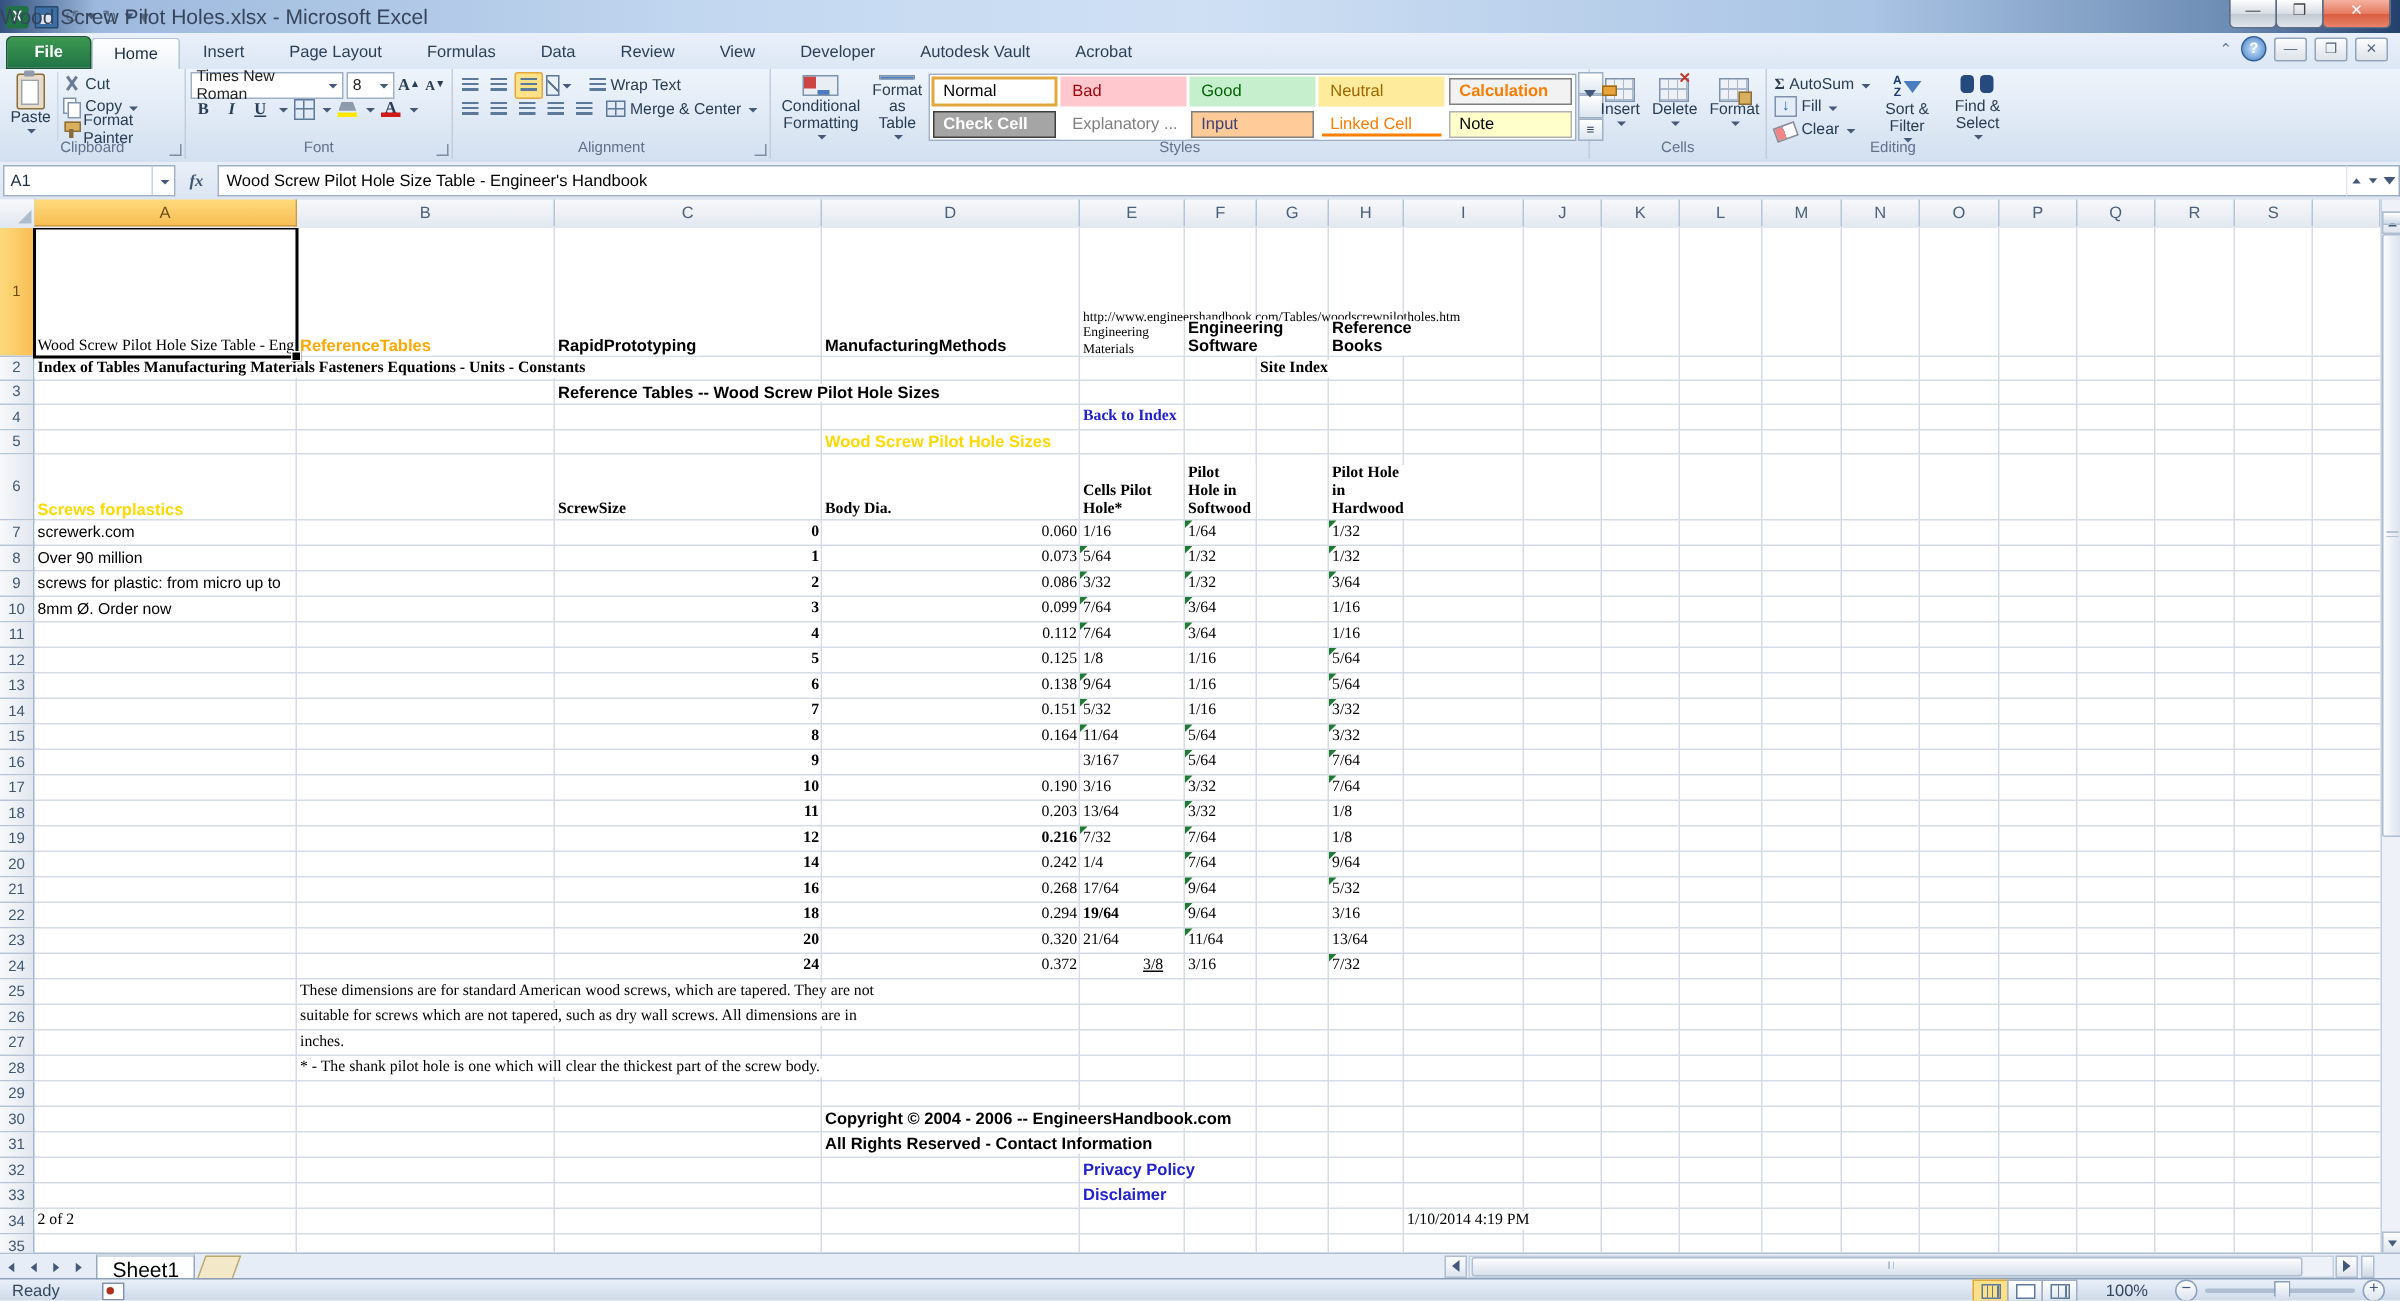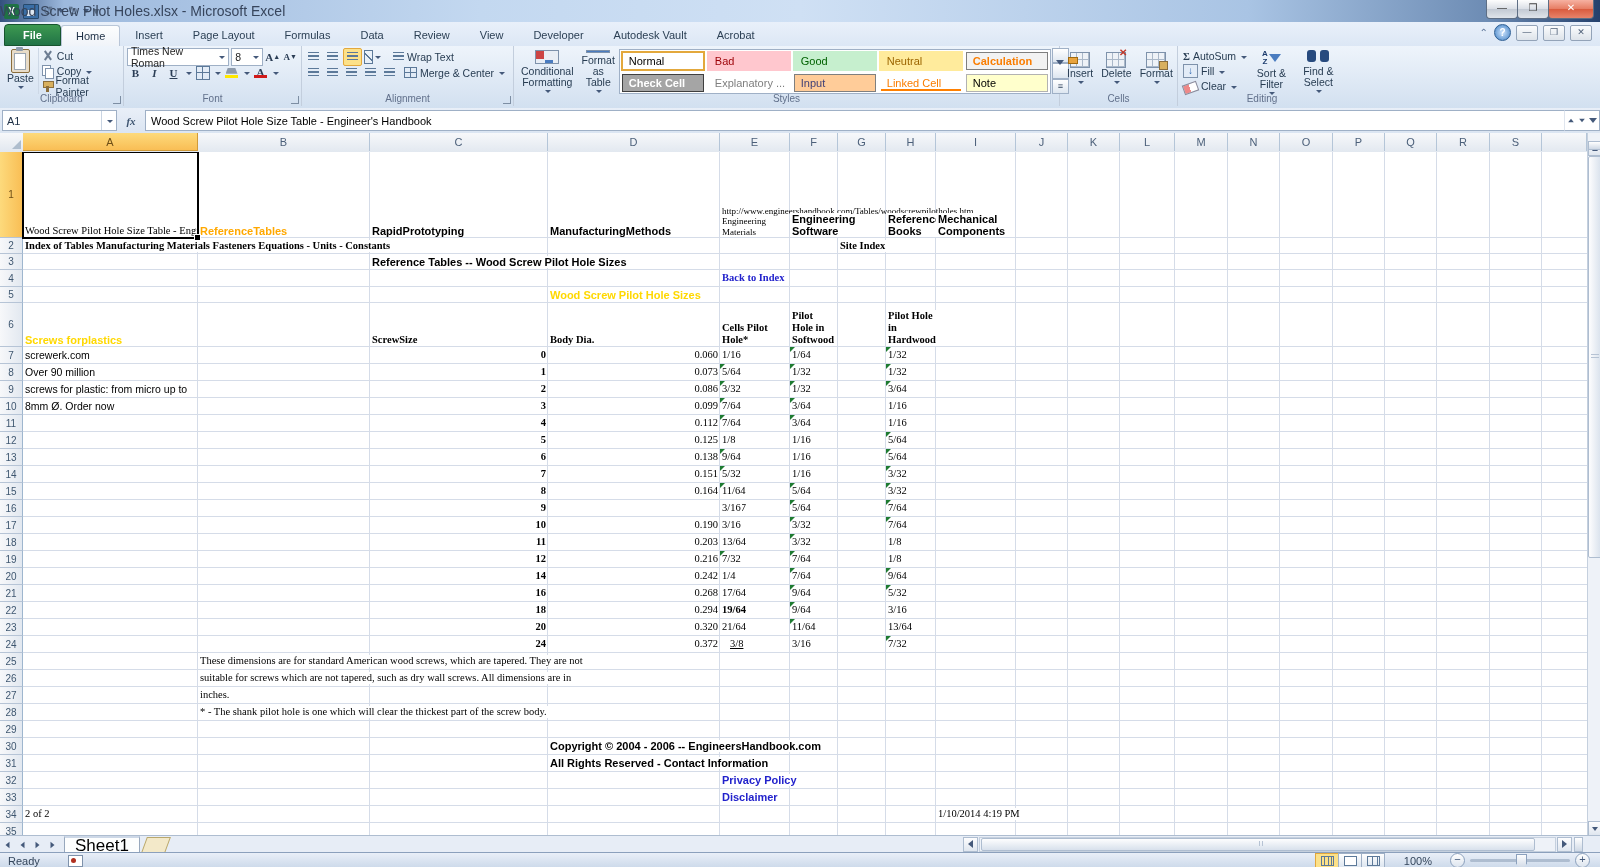--- a/index.html
+++ b/index.html
@@ -172,21 +172,21 @@
       border:1px solid #aebdd0;border-radius:2px;}
   .grip{position:absolute;left:2px;right:2px;top:50%;height:5px;margin-top:-3px;
       background:repeating-linear-gradient(#b6c3d4 0 1px,transparent 1px 3px);}
   #splitv{position:absolute;left:0;top:-8px;width:12px;height:7px;background:linear-gradient(#fff,#cfd9e6);border:1px solid #aebdd0;}
 
   
   #tabbar{left:0;top:835px;width:1600px;height:17px;background:#e7edf6;border-top:1px solid #aebdd0;display:flex;align-items:center;}
   .navbtn{width:15px;height:15px;display:flex;align-items:center;justify-content:center;}
   .navbtn span{transform:scale(.8);}
   #sheettab{height:16px;background:#fdfefe;border:1px solid #98a8bd;border-bottom:none;border-top:2px solid #cdd8e7;
-      padding:0 10px;display:flex;align-items:center;font-size:17px;color:#000;margin-left:4px;}
+      padding:0 10px;display:flex;align-items:center;font-size:14px;color:#000;margin-left:4px;}
   #newsheet{width:22px;height:14px;margin-left:4px;position:relative;background:#f3e9c9;border:1px solid #b9a86d;transform:skewX(-20deg);}
   #hscroll{position:absolute;left:963px;top:1px;width:620px;height:14px;display:flex;align-items:center;}
   #htrack{position:relative;width:588px;height:13px;background:#eef2f8;border:1px solid #c5d0de;margin:0 1px;}
   #hthumb{position:absolute;left:1px;top:0;width:552px;height:11px;background:linear-gradient(#fdfdfe,#d8e1ec);
       border:1px solid #aebdd0;border-radius:2px;}
   .hsb{width:13px;height:13px;background:linear-gradient(#fdfdfe,#dfe6ef);border:1px solid #aebdd0;
       display:flex;align-items:center;justify-content:center;}
   #splith{width:7px;height:13px;background:linear-gradient(#fff,#cfd9e6);border:1px solid #aebdd0;margin-left:2px;}
 
   
@@ -611,23 +611,20 @@
     </div>
     <div class="cl ty wr bt" style="left: 720px; top: 0px; width: 69px; height: 85px;">
       <span style="width: 66px;">http://www.engineershandbook.com/Tables/woodscrewpilotholes.htm Engineering Materials</span>
     </div>
     <div class="cl nb bt wr" style="left: 790px; top: 0px; width: 47px; height: 85px;">
       <span style="width: 58px;">Engineering Software</span>
     </div>
     <div class="cl nb bt wr" style="left: 886px; top: 0px; width: 49px; height: 85px;">
       <span style="width: 50px;">Reference Books</span>
     </div>
-    <div class="cl nb bt wr" style="left: 936px; top: 0px; width: 79px; height: 85px;">
-      <span style="width: 76px;">Mechanical Components</span>
-    </div>
     <div class="cl sb" style="left: 23px; top: 86px; width: 174px; height: 15px;">
       <span>Index of Tables  Manufacturing  Materials  Fasteners  Equations - Units - Constants</span>
     </div>
     <div class="cl sb" style="left: 838px; top: 86px; width: 47px; height: 15px;">
       <span>Site Index</span>
     </div>
     <div class="cl nb" style="left: 370px; top: 102px; width: 177px; height: 15px;">
       <span>Reference Tables -- Wood Screw Pilot Hole Sizes</span>
     </div>
     <div class="cl sb bl" style="left: 720px; top: 118px; width: 69px; height: 16px;">
@@ -897,21 +894,21 @@
     <div class="cl " style="left: 790px; top: 382px; width: 47px; height: 16px;">
       <span>3/32</span>
       <div class="tri-err"></div>
     </div>
     <div class="cl " style="left: 886px; top: 382px; width: 49px; height: 16px;">
       <span>1/8</span>
     </div>
     <div class="cl sb rt" style="left: 370px; top: 399px; width: 177px; height: 16px;">
       <span>12</span>
     </div>
-    <div class="cl rt" style="left: 548px; top: 399px; width: 171px; height: 16px;">
+    <div class="cl rt" style="left: 548px; top: 399px; width: 171px; height: 16px; font-weight: bold;">
       <span>0.216</span>
     </div>
     <div class="cl " style="left: 720px; top: 399px; width: 69px; height: 16px;">
       <span>7/32</span>
       <div class="tri-err"></div>
     </div>
     <div class="cl " style="left: 790px; top: 399px; width: 47px; height: 16px;">
       <span>7/64</span>
       <div class="tri-err"></div>
     </div>
@@ -983,21 +980,21 @@
     </div>
     <div class="cl " style="left: 886px; top: 467px; width: 49px; height: 16px;">
       <span>13/64</span>
     </div>
     <div class="cl sb rt" style="left: 370px; top: 484px; width: 177px; height: 16px;">
       <span>24</span>
     </div>
     <div class="cl rt" style="left: 548px; top: 484px; width: 171px; height: 16px;">
       <span>0.372</span>
     </div>
-    <div class="cl " style="left: 728px; top: 484px; width: 69px; height: 16px; text-decoration: underline;">
+    <div class="cl " style="left: 760px; top: 484px; width: 69px; height: 16px; text-decoration: underline;">
       <span>3/8</span>
     </div>
     <div class="cl " style="left: 790px; top: 484px; width: 47px; height: 16px;">
       <span>3/16</span>
     </div>
     <div class="cl " style="left: 886px; top: 484px; width: 49px; height: 16px;">
       <span>7/32</span>
       <div class="tri-err"></div>
     </div>
     <div id="selbox" style="left: 22px; top: -1px; width: 173px; height: 84px;"></div>

